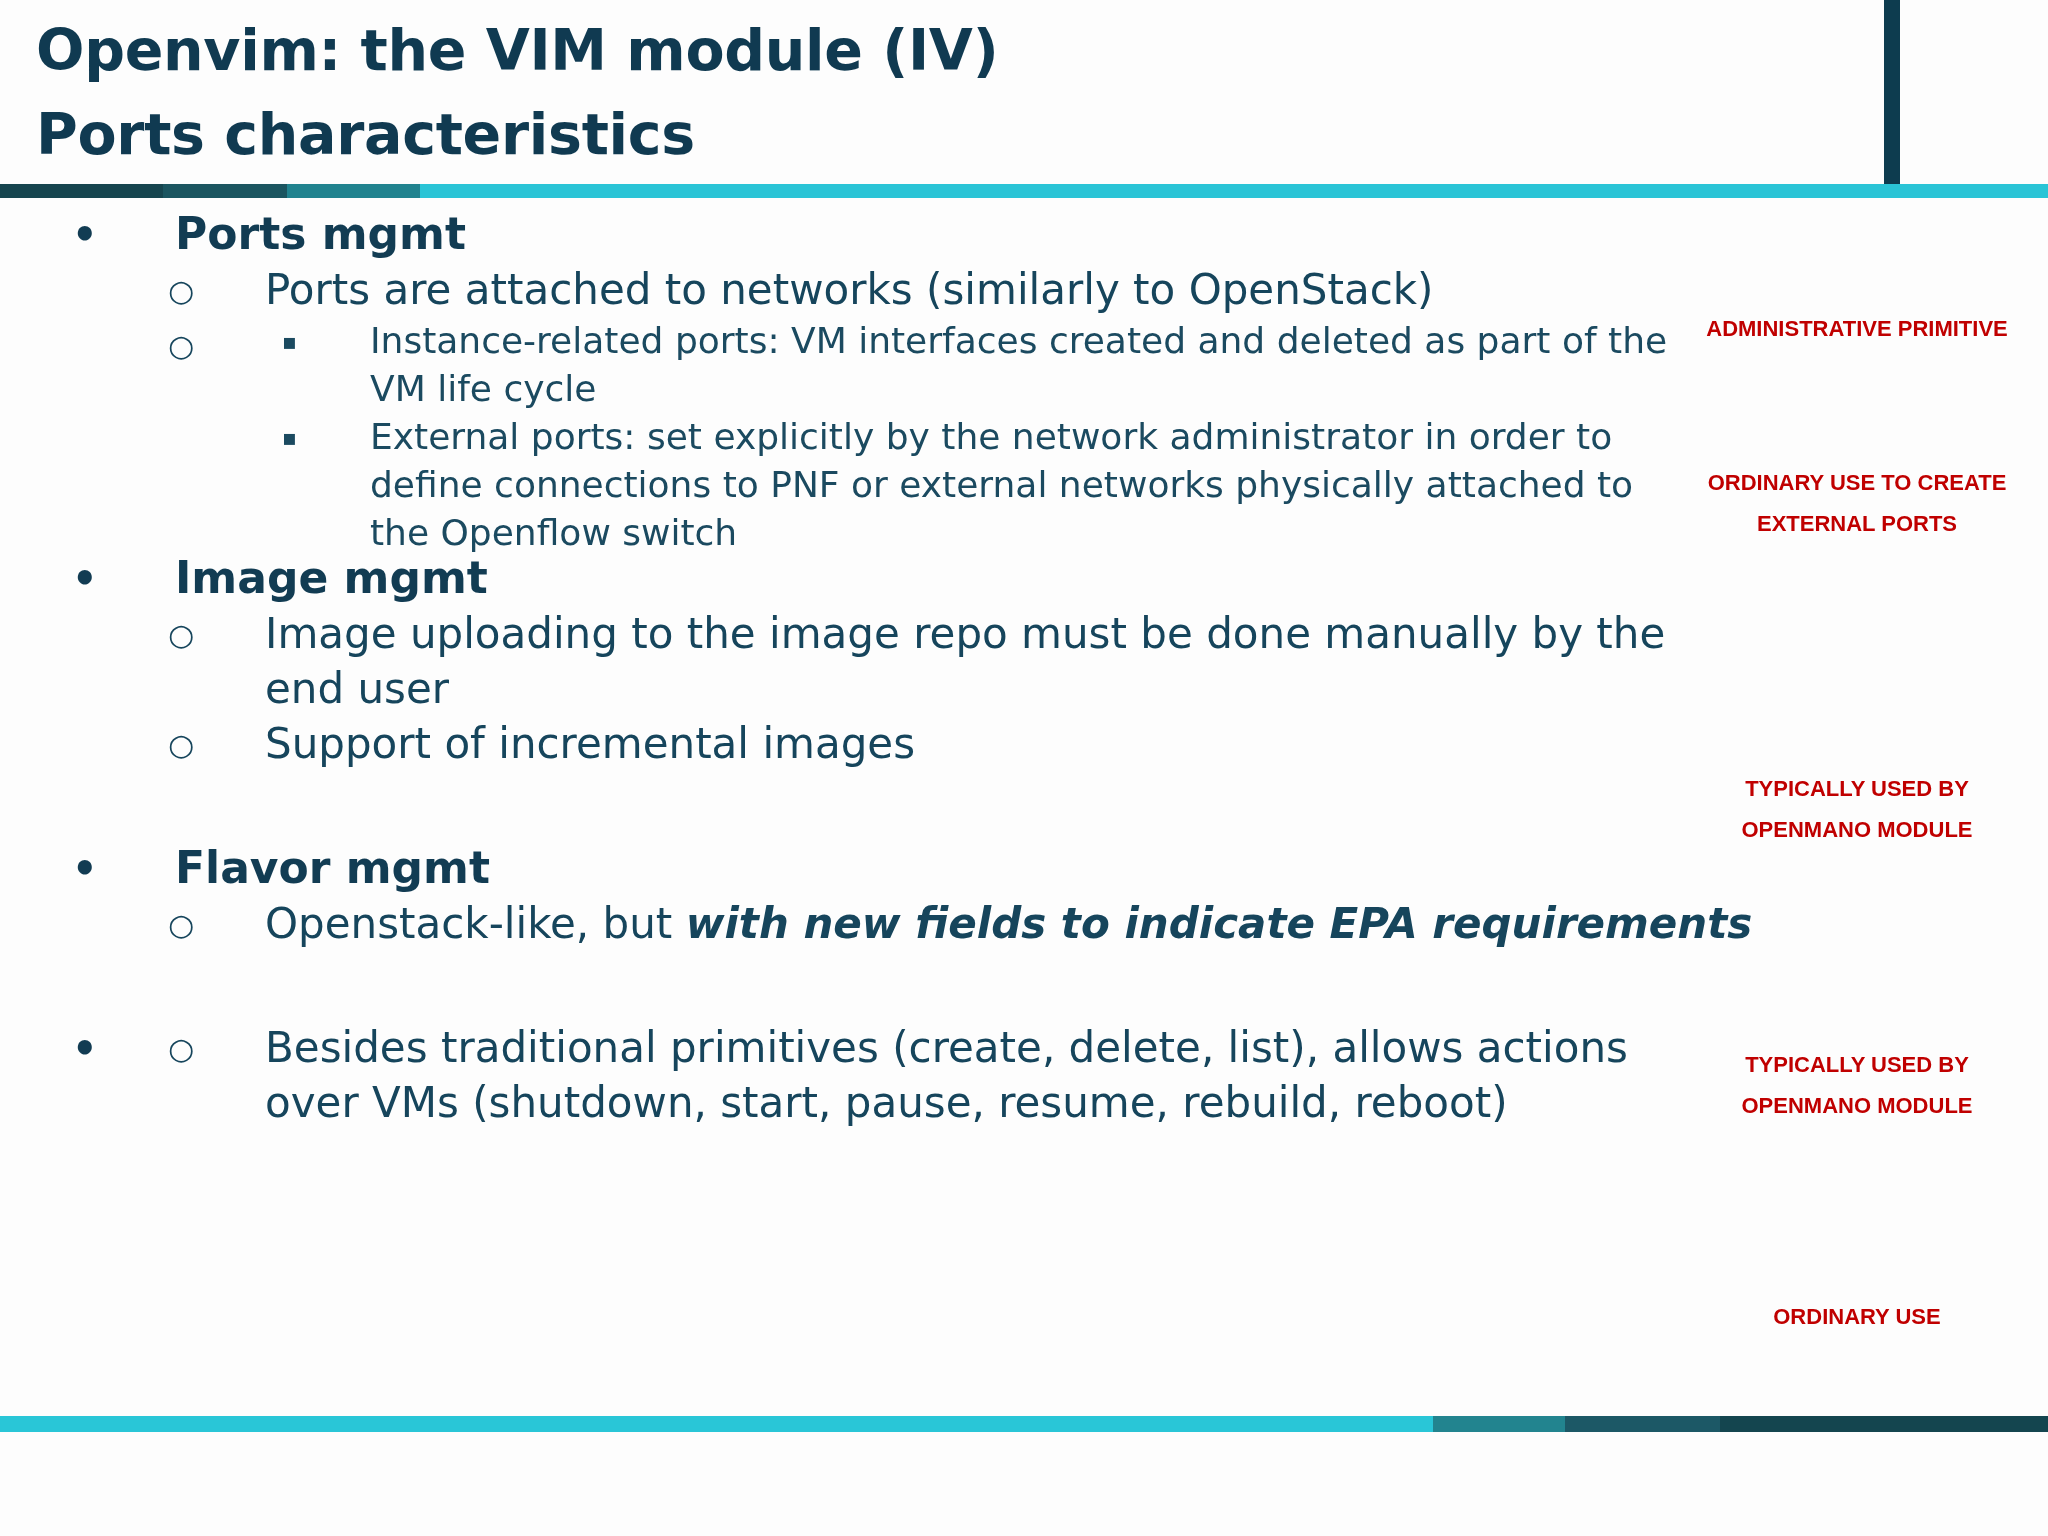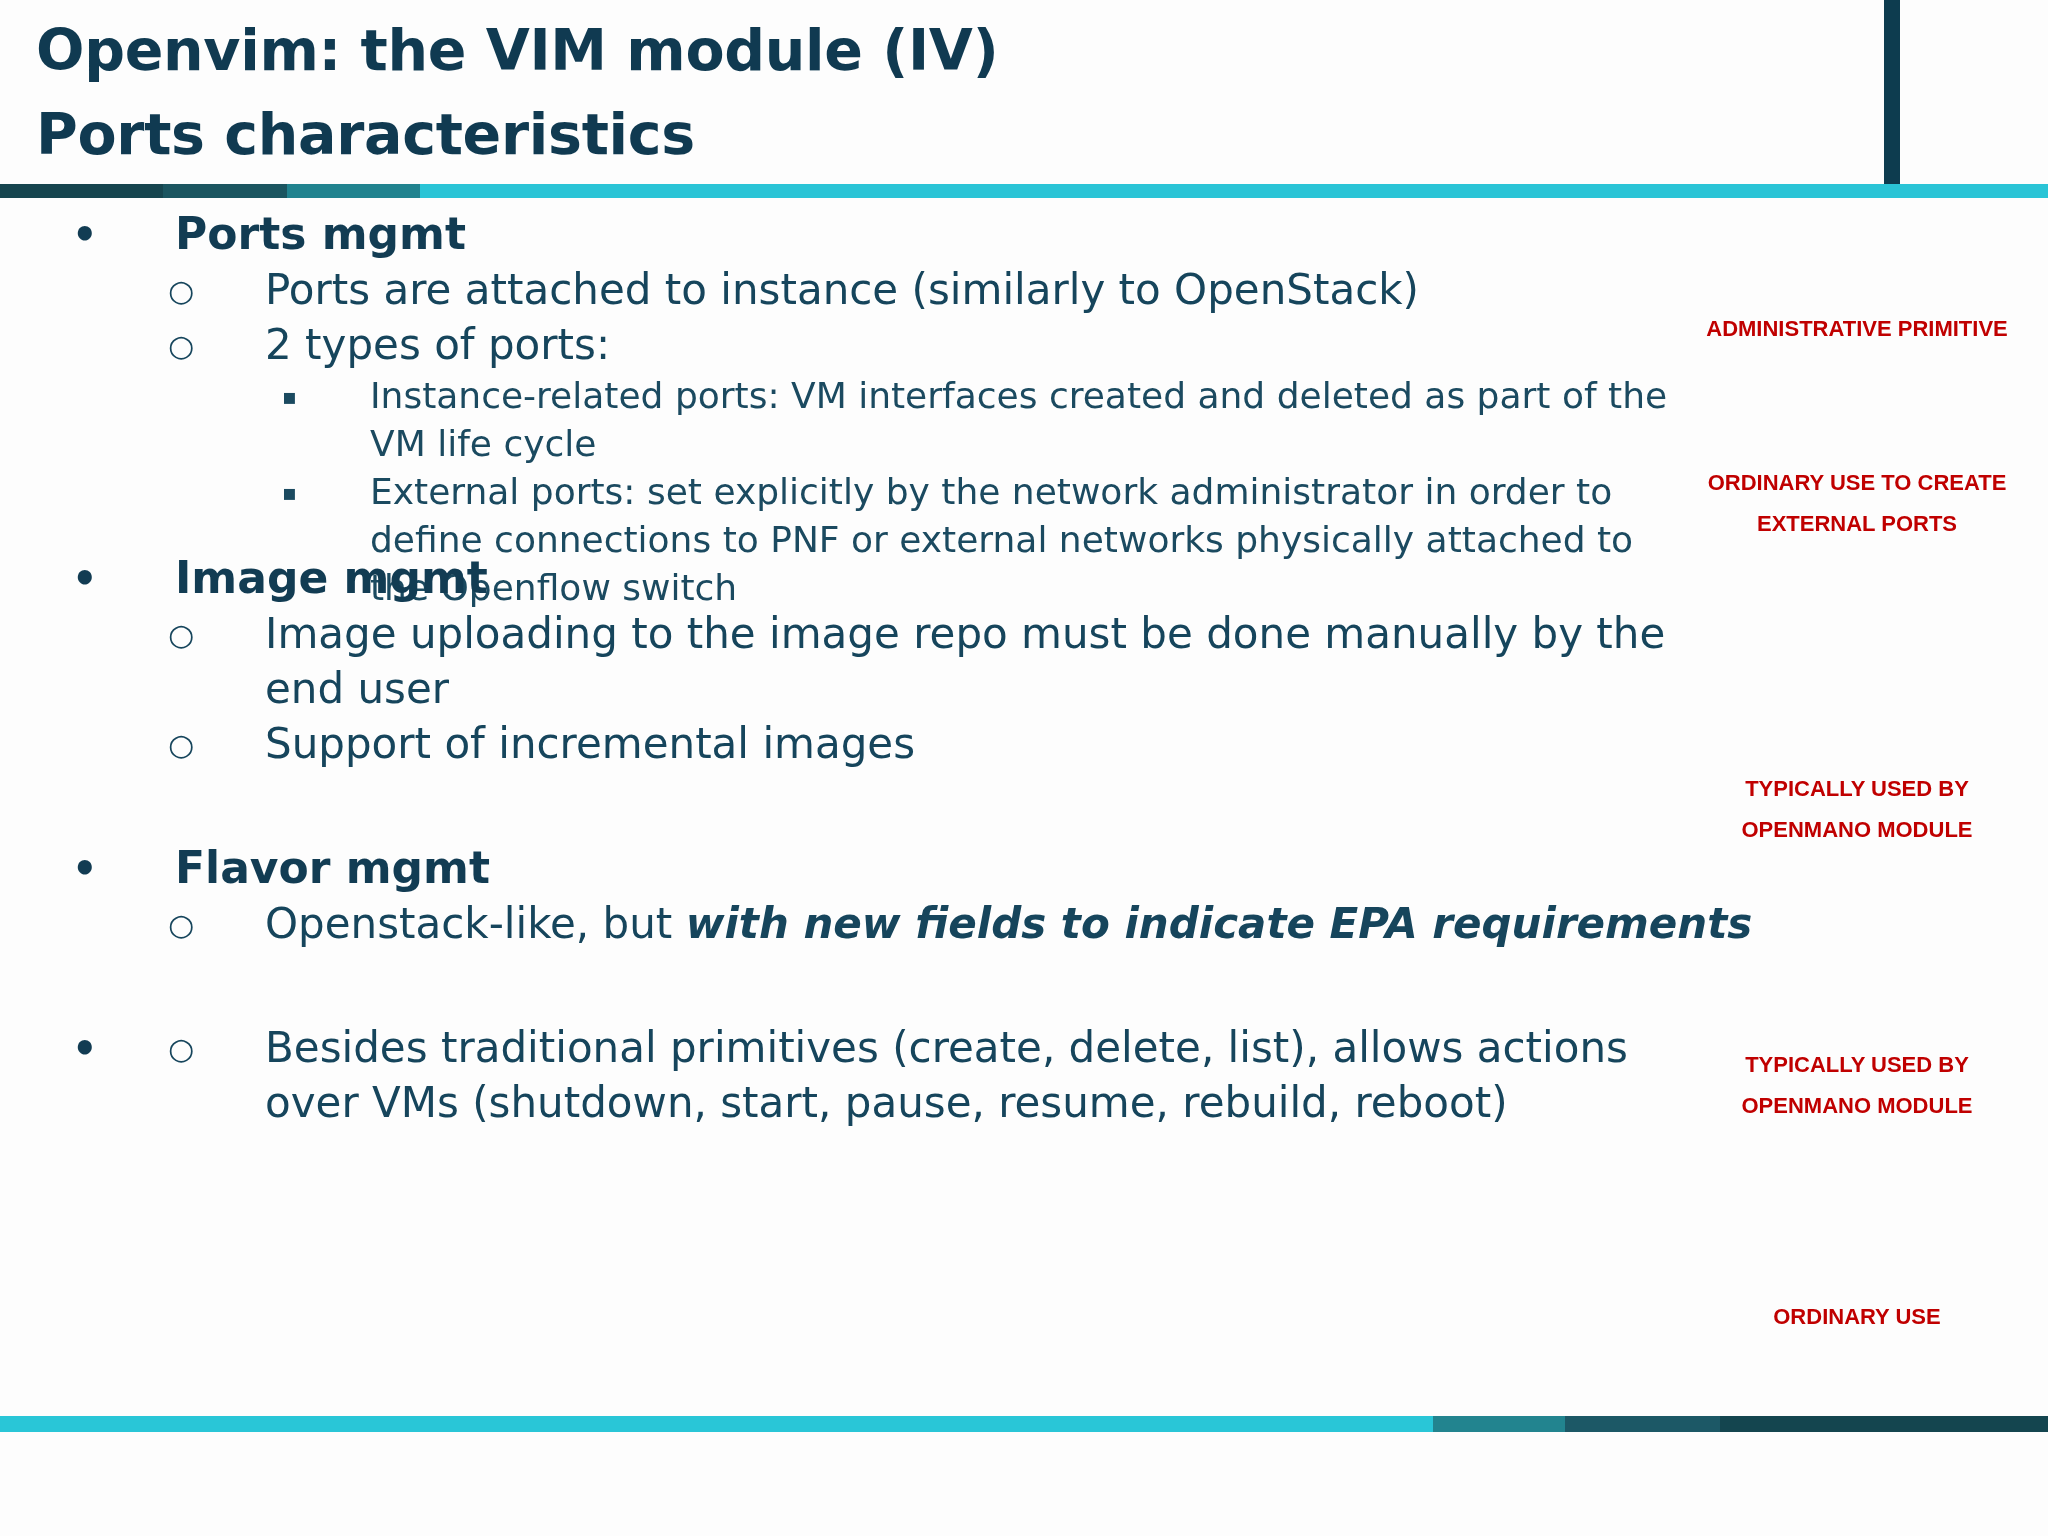--- a/index.html
+++ b/index.html
@@ -169,25 +169,24 @@
 
 <div class="content">
 
   <div class="section" style="top:16px;">
     <div class="lvl1">
       <span class="bullet-dot">•</span>
       <span>Ports mgmt</span>
     </div>
     <div class="lvl2">
       <span class="bullet-circ">○</span>
-      <span>Ports are attached to instance (similarly to OpenStack)</span>
+      <span>Ports are attached to networks (similarly to OpenStack)</span>
     </div>
     <div class="lvl2">
       <span class="bullet-circ">○</span>
-      <span>2 types of ports:</span>
     </div>
     <div class="lvl3">
       <span class="bullet-sq">▪</span>
       <span>Instance-related ports: VM interfaces created and deleted as part of the VM life cycle</span>
     </div>
     <div class="lvl3">
       <span class="bullet-sq">▪</span>
       <span>External ports: set explicitly by the network administrator in order to define connections to PNF or external networks physically attached to the Openflow switch</span>
     </div>
   </div>

